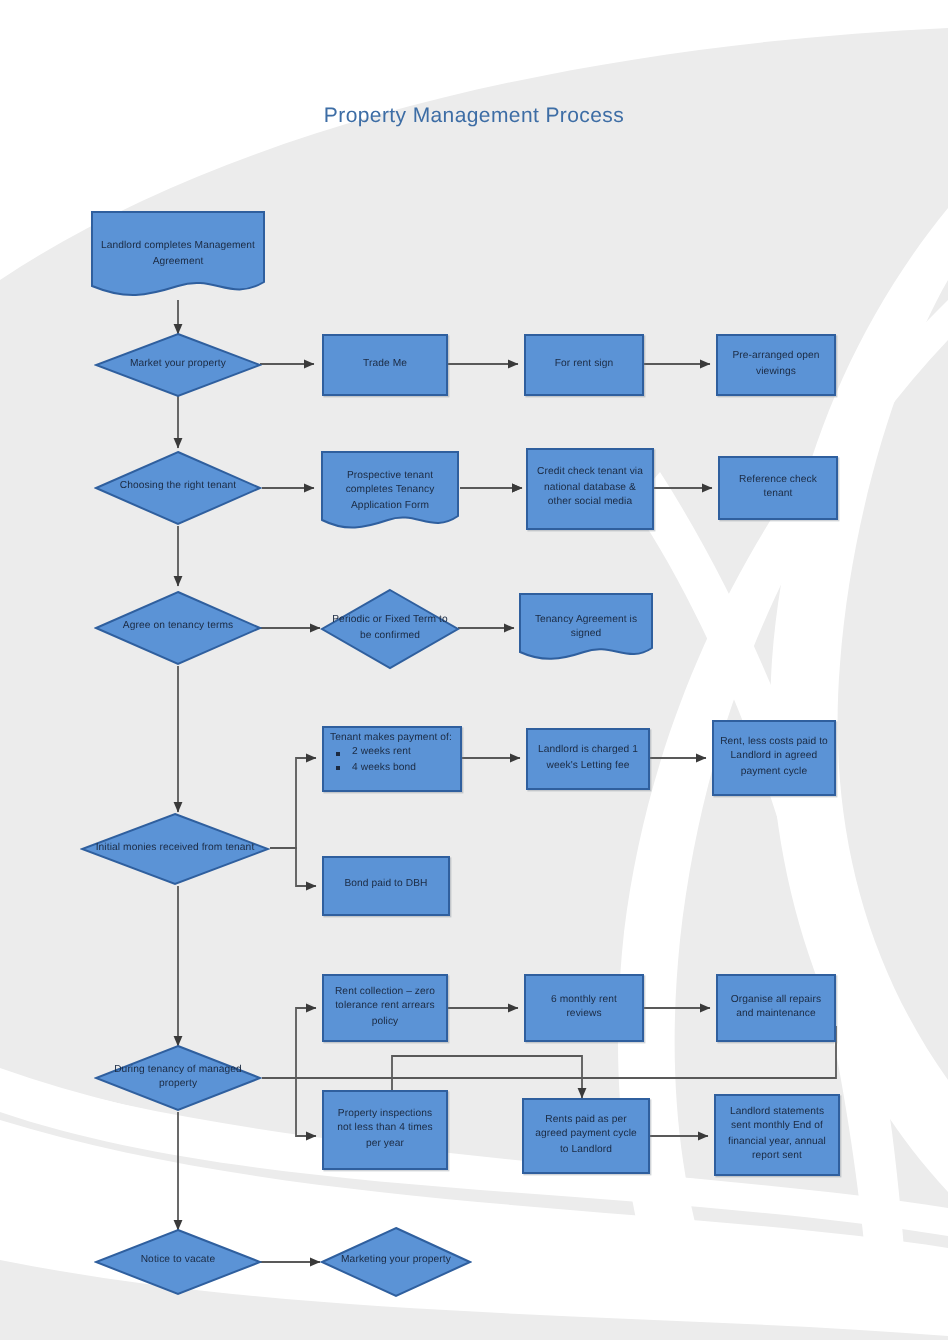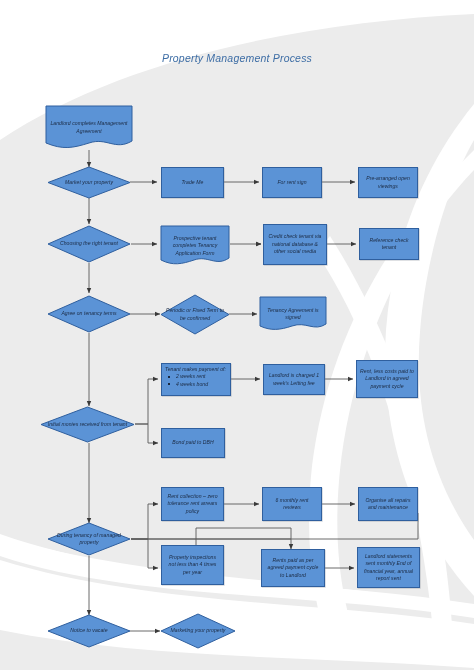--- a/index.html
+++ b/index.html
@@ -4,21 +4,21 @@
 <title>Property Management Process</title>
 <style>
   html,body{margin:0;padding:0;}
   body{
     width:474px;height:670px;
     background:#ececec;
     font-family:"Liberation Sans", sans-serif;
     overflow:hidden;
     position:relative;
   }
-  #canvas{position:absolute;inset:0;width:474px;height:482px;font-style:italic;}
+  #canvas{position:absolute;inset:0;width:474px;height:482px;}
   .bg-svg{position:absolute;left:0;top:0;width:474px;height:670px;}
   .fg-svg{position:absolute;left:0;top:0;width:474px;height:670px;pointer-events:none;}
 
   #title{
     position:absolute;
     left:0;top:52px;width:474px;
     text-align:center;
     color:#3d6da5;
     font-size:10.5px;
     letter-spacing:.2px;

